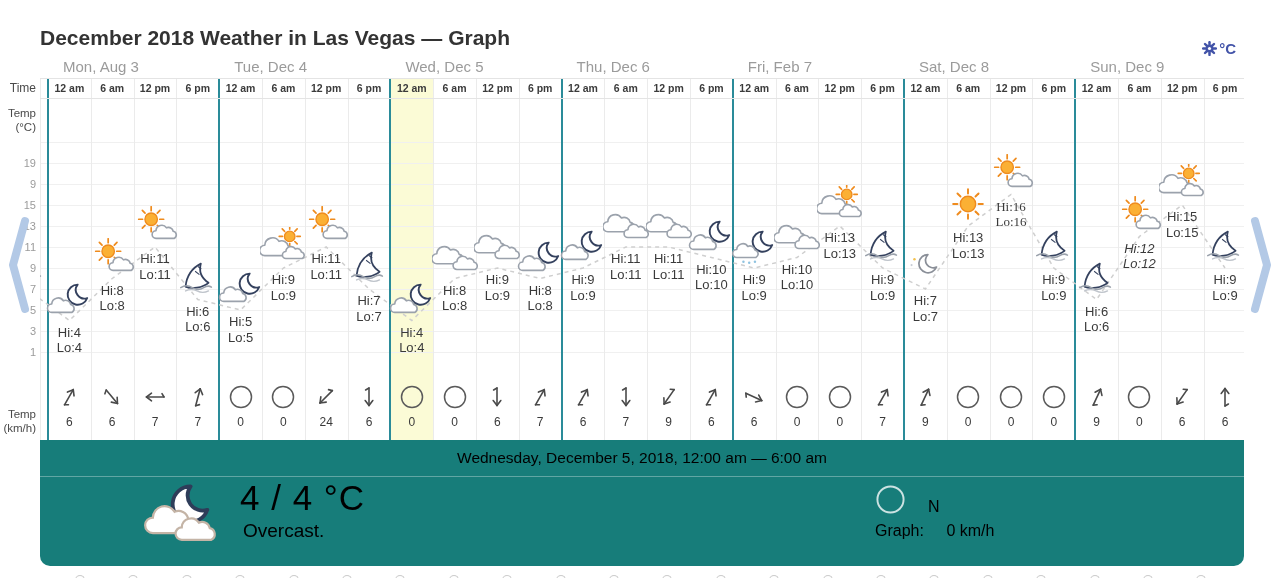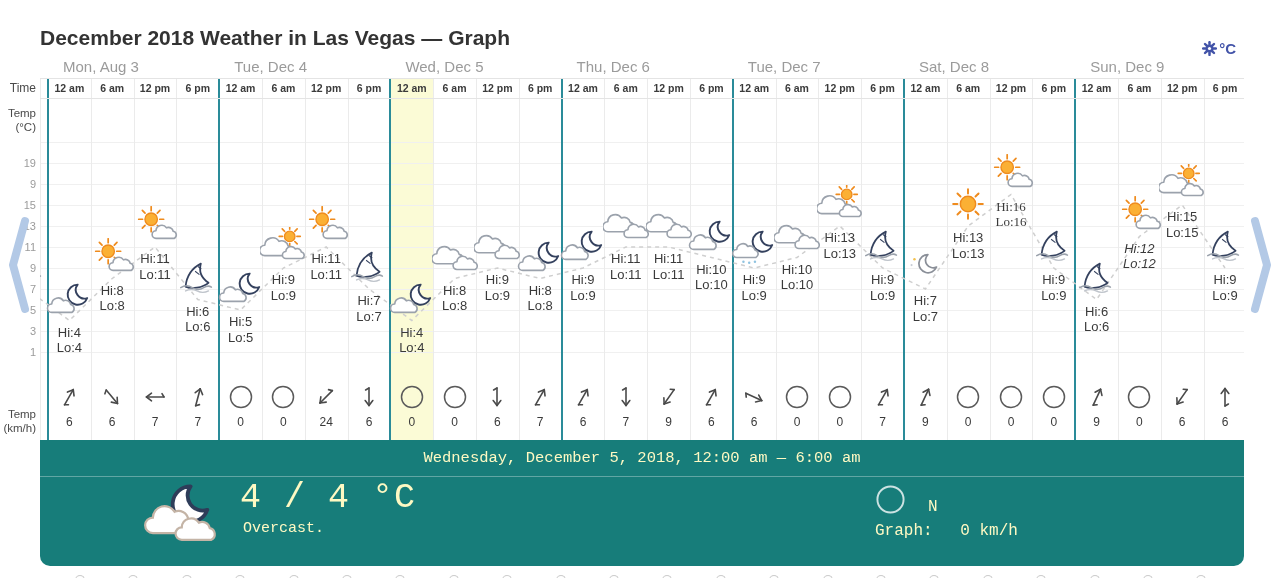--- a/index.html
+++ b/index.html
@@ -25,26 +25,26 @@
   .slot-icon{position:absolute;width:46px;height:38px;}
   .slot-icon svg{width:100%;height:100%;}
   .hilo{position:absolute;width:52px;text-align:center;font-size:13px;color:#3a3a3a;line-height:1.22;}
   .wind-cell{position:absolute;top:329px;width:43px;text-align:center;}
   .wind-cell .spd{font-size:12px;color:#3a3a3a;margin-top:1px;}
   .hit{position:absolute;top:23px;bottom:0;}
   .nav-btn{position:absolute;top:160px;width:26px;height:100px;cursor:pointer;background:none;border:none;padding:0;}
   #nav-left{left:6px;} #nav-right{left:1248px;}
   
   #footer{position:absolute;left:40px;top:440px;width:1204px;height:126px;background:#177d7a;
-          border-radius:0 0 10px 10px;color:#fef9c3;font-family:Liberation Mono, monospace;}
+          border-radius:0 0 10px 10px;color:#000000;}
   .f-heading{position:absolute;left:0;right:0;top:9px;text-align:center;font-size:15.5px;}
   .f-divider{position:absolute;left:0;right:0;top:36px;height:1px;background:rgba(255,255,255,.32);}
   .f-icon{position:absolute;left:104px;top:42px;width:80px;height:64px;}
   .f-temp{position:absolute;left:200px;top:38px;font-size:35px;font-weight:400;letter-spacing:1px;}
-  .f-cond{position:absolute;left:203px;top:80px;font-size:15px;}
+  .f-cond{position:absolute;left:203px;top:80px;font-size:19px;}
   .f-stats{position:absolute;left:485px;top:53px;font-size:16px;line-height:22px;}
   .f-stats .row{display:flex;}
   .f-stats .lbl{width:115px;}
   .f-wind{position:absolute;left:835px;top:44px;font-size:16px;}
   .f-wind .dir{position:absolute;left:53px;top:14px;}
   .f-wind .row2{position:absolute;left:0;top:38px;white-space:nowrap;}
   .f-wind .row2 .wv{margin-left:18px;}
   .bottom-ticks{position:absolute;left:0;top:570px;width:1280px;height:8px;}
   .btick{position:absolute;bottom:-3px;width:8px;height:5px;border:1px solid #ccc;border-bottom:none;
          border-radius:8px 8px 0 0;background:#fff;}
@@ -136,21 +136,21 @@
       <div class="vgrid" style="left: 1078px;"></div>
       <div class="vgrid" style="left: 1120.8px;"></div>
       <div class="vgrid" style="left: 1163.6px;"></div>
       <div class="vgrid" style="left: 0px;"></div>
       <div class="time-row-border" style="top: 23px;"></div>
       <div class="time-row-border" style="top: 43px;"></div>
       <div class="day-label" style="left: 23px;">Mon, Aug 3</div>
       <div class="day-label" style="left: 194.2px;">Tue, Dec 4</div>
       <div class="day-label" style="left: 365.4px;">Wed, Dec 5</div>
       <div class="day-label" style="left: 536.6px;">Thu, Dec 6</div>
-      <div class="day-label" style="left: 707.8px;">Tue, Dec 7</div>
+      <div class="day-label" style="left: 707.8px;">Fri, Feb 7</div>
       <div class="day-label" style="left: 879px;">Sat, Dec 8</div>
       <div class="day-label" style="left: 1050.2px;">Sun, Dec 9</div>
       <svg width="1204" height="385" style="position: absolute; left: 0px; top: 0px;">
         <polyline points="-13.4,234.0 29.4,265.5 72.2,223.5 115.0,192.0 157.8,244.5 200.6,255.0 243.4,213.0 286.2,192.0 329.0,234.0 371.8,265.5 414.6,223.5 457.4,213.0 500.2,223.5 543.0,213.0 585.8,192.0 628.6,192.0 671.4,202.5 714.2,213.0 757.0,202.5 799.8,171.0 842.6,213.0 885.4,234.0 928.2,171.0 971.0,139.5 1013.8,213.0 1056.6,244.5 1099.4,181.5 1142.2,150.0 1185.0,213.0" fill="none" stroke="#cfcfcf" stroke-width="1.5" stroke-dasharray="4,4"></polyline>
       </svg>
       <div class="time-cell" style="left: -34.8px; width: 42.8px;">6 pm</div>
       <div class="slot-icon" style="left: -36.4px; top: 193px;"><svg viewBox="0 0 48 38">
           <path d="M11,28 C12,18 17,9 27,4 C25,11 26,18 35,24 C29,29 17,31 11,28 Z" fill="#fff" stroke="#34415e" stroke-width="1.8" stroke-linejoin="round"></path>
     <path d="M24,7 l3.5,2.6 M21,12 l4.5,3.4" stroke="#34415e" stroke-width="1.1" fill="none"></path>
     <path d="M6,29 c4,-2.5 8,-2.5 12,0 c4,2.5 8,2.5 12,0 c3,-1.8 6,-1.8 8,-0.5" fill="none" stroke="#9ba2ac" stroke-width="1.6" stroke-linecap="round"></path>

